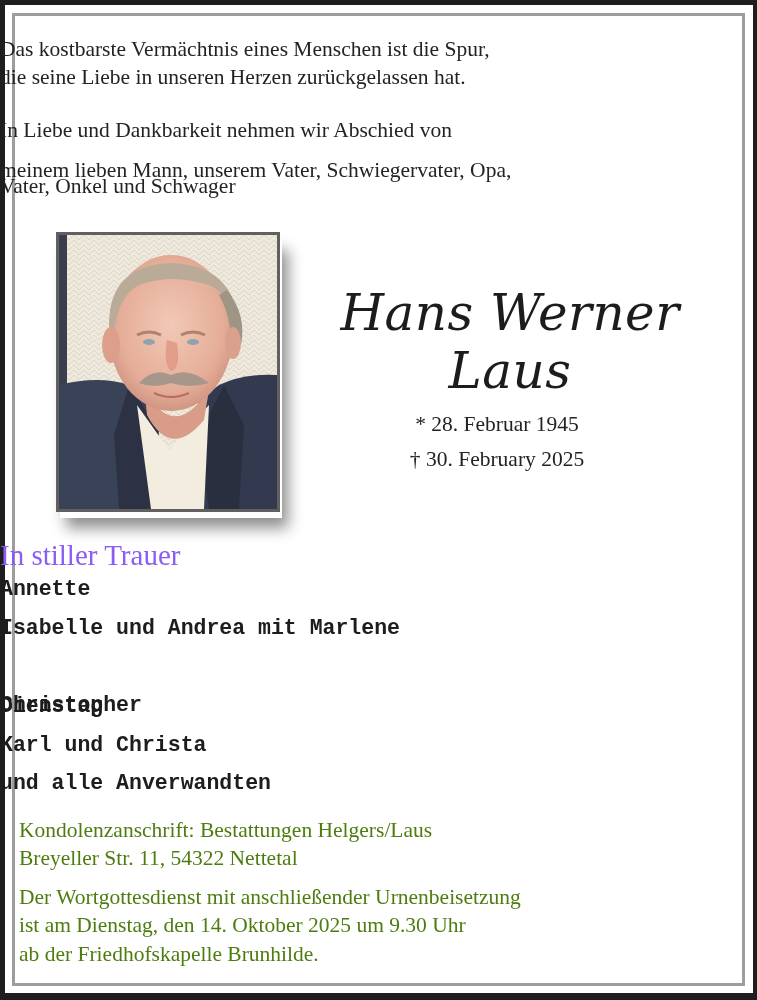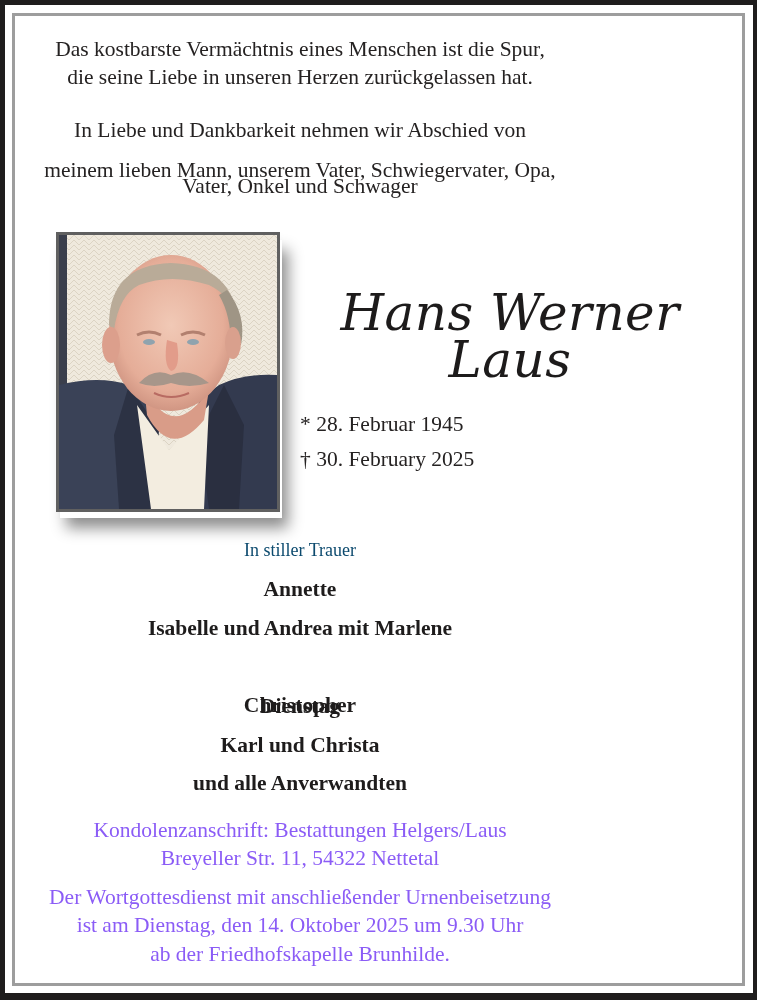--- a/index.html
+++ b/index.html
@@ -13,37 +13,37 @@
     position: absolute; left: 0; top: 0; width: 757px; height: 1000px;
     box-sizing: border-box;
     border-style: solid; border-color: #1f1d1d;
     border-width: 5px 4px 7px 5px;
   }
   .inner-frame {
     position: absolute; left: 12px; top: 13px; width: 733px; height: 973px;
     box-sizing: border-box; border: 3px solid #9d9d9d;
   }
   .line {
-    position: absolute; left: 0; width: 600px; text-align: center;
+    position: absolute; left: 0; width: 600px; 
     white-space: nowrap; line-height: 1;
   }
   .intro { font-size: 21.5px; color: #252222; }
   .name {
     position: absolute; left: 300px; width: 420px; text-align: center;
     font-family: "DejaVu Serif", serif; font-style: italic;
     font-size: 50px; line-height: 1; color: #1d1b1b; letter-spacing: 0.5px;
     white-space: nowrap;
   }
   .date {
-    position: absolute; left: 300px; width: 394px; text-align: left;
+    position: absolute; left: 300px; width: 394px; text-align: center;
     font-size: 21.5px; line-height: 1; color: #252222; white-space: nowrap;
   }
-  .mourner { font-size: 21.5px; font-weight: bold; color: #1e1c1c; }
-  .mourner-intro { font-size: 18px; color: #0c4a6e; }
-  .info { font-size: 21.5px; color: #8b5cf6; }
+  .mourner { font-size: 21.5px; font-weight: bold; color: #1e1c1c; font-family: Liberation Mono, monospace; }
+  .mourner-intro { font-size: 29px; color: #8b5cf6; }
+  .info { font-size: 21.5px; color: #4d7c0f; padding-left: 19px; }
 
   .photo-shadow {
     position: absolute; left: 60px; top: 240px; width: 222px; height: 278px;
     box-shadow: 6px 10px 14px rgba(0,0,0,0.45);
   }
   .photo {
     position: absolute; left: 56px; top: 232px; width: 224px; height: 280px;
     box-sizing: border-box; border: 3px solid #606060; overflow: hidden;
     background: #ece6da;
   }
@@ -103,21 +103,21 @@
 
     <path d="M108 105 Q104 130 112 136 Q122 134 118 108" fill="#e29c8a"></path>
 
     <path d="M80 148 Q95 132 112 140 Q130 132 150 148 Q130 154 112 148 Q95 154 80 148 Z" fill="#a7968a"></path>
 
     <path d="M95 158 Q112 166 130 158" stroke="#b86b62" stroke-width="2" fill="none"></path>
   </svg>
 </div>
 
 <div class="name" style="top:288px">Hans Werner</div>
-<div class="name" style="top:335px">Laus</div>
+<div class="name" style="top:346px">Laus</div>
 
 <div class="date" style="top:414px">* 28. Februar 1945</div>
 <div class="date" style="top:449px">† 30. February 2025</div>
 
 <div class="line mourner-intro" style="top:541px">In stiller Trauer</div>
 <div class="line mourner" style="top:579px">Annette</div>
 <div class="line mourner" style="top:618px">Isabelle und Andrea mit Marlene</div>
 <div class="line mourner" style="top:695px">Christopher</div>
 <div class="line mourner" style="top:696px">Dienstag</div>
 <div class="line mourner" style="top:735px">Karl und Christa</div>

